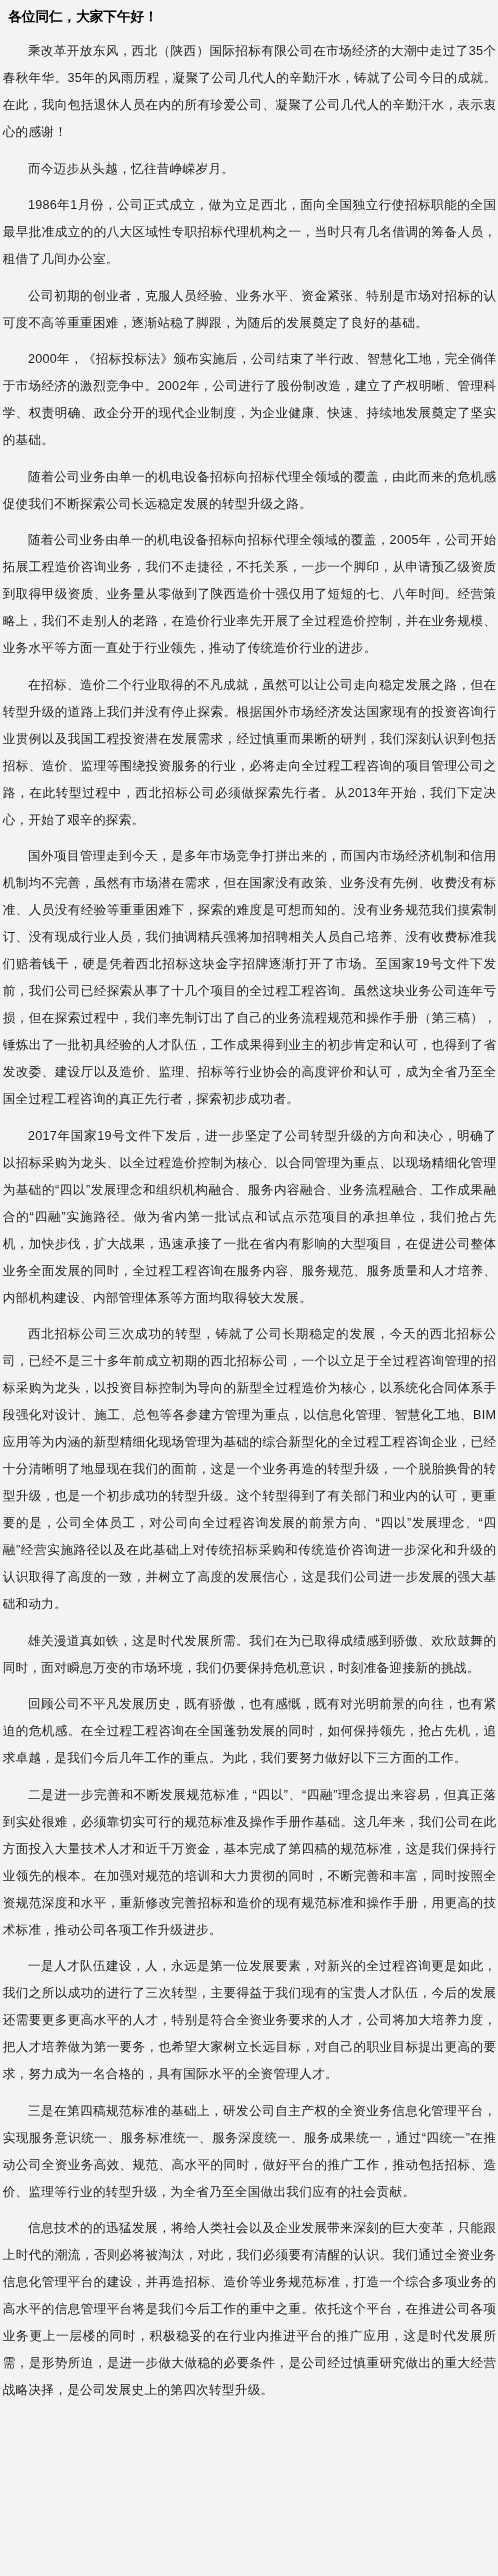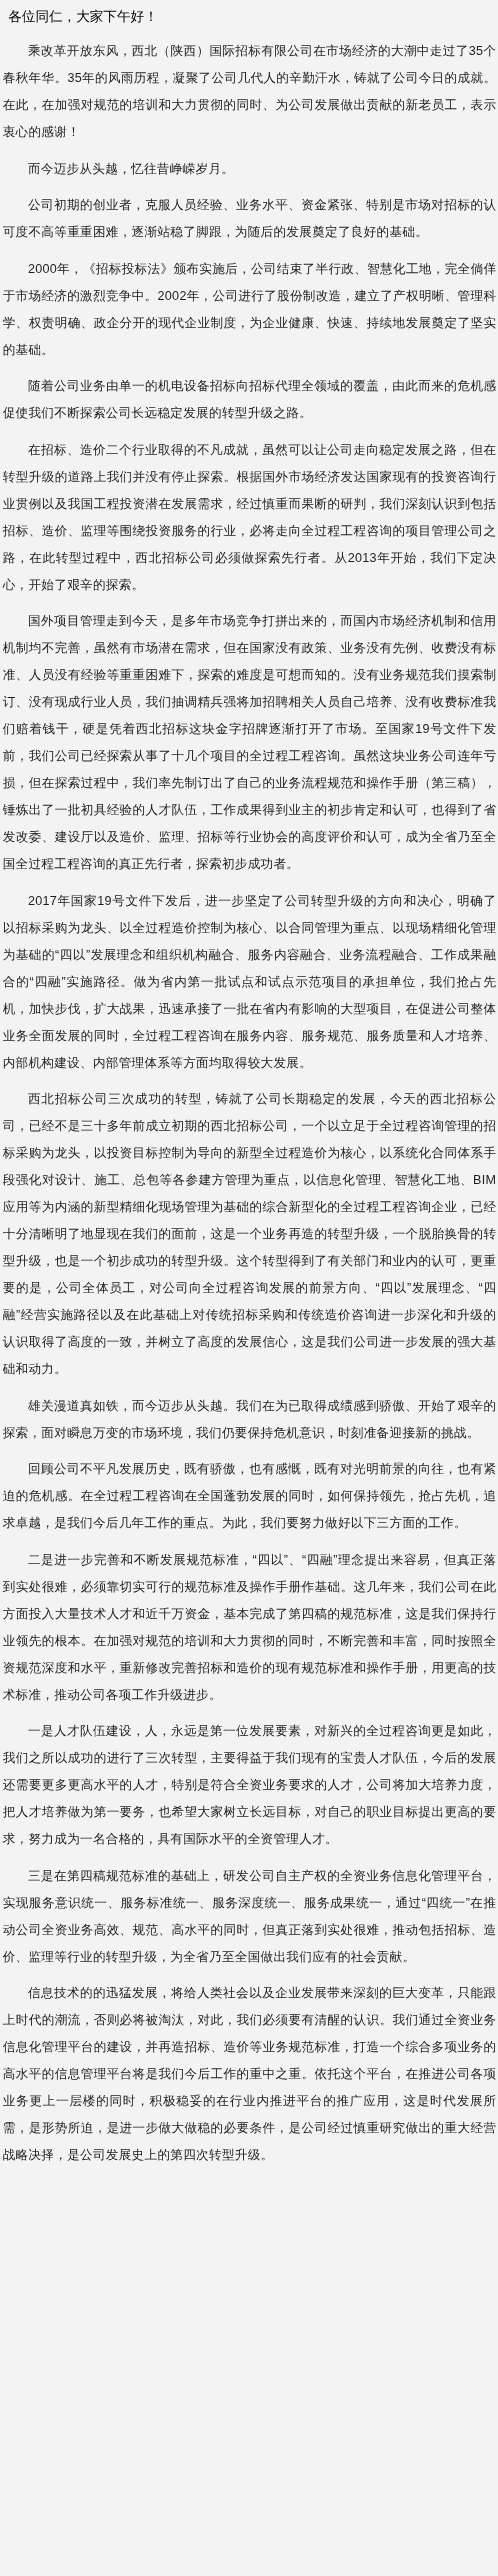--- a/index.html
+++ b/index.html
@@ -15,49 +15,51 @@
     width: 499px;
     min-height: 2576px;
     margin: 0 auto;
     background: #f3f3f3;
     box-sizing: border-box;
     padding: 6.8px 2.7px 13.6px 2.7px;
   }
   .doc-title {
     font-size: 13.6px;
     line-height: 17.7px;
-    font-weight: normal;
+    font-weight: bold;
     color: #000;
     margin: 1.4px 0 12.3px 5.5px;
   }
   .para {
     font-size: 12.6px;
     line-height: 27px;
     margin: 9.5px 0;
     text-indent: 2em;
     text-align: justify;
     letter-spacing: 0.3px;
   }
 </style>
 </head>
 <body>
 
 <div class="page">
   <h1 class="doc-title">各位同仁，大家下午好！</h1>
   <div>
-      <p class="para para"><span>乘改革开放东风，西北（陕西）国际招标有限公司在市场经济的大潮中走过了35个春秋年华。35年的风雨历程，凝聚了公司几代人的辛勤汗水，铸就了公司今日的成就。在此，在加强对规范的培训和大力贯彻的同时、为公司发展做出贡献的新老员工，表示衷心的感谢！</span></p>
+      <p class="para para"><span>乘改革开放东风，西北（陕西）国际招标有限公司在市场经济的大潮中走过了35个春秋年华。35年的风雨历程，凝聚了公司几代人的辛勤汗水，铸就了公司今日的成就。在此，我向包括退休人员在内的所有珍爱公司、凝聚了公司几代人的辛勤汗水，表示衷心的感谢！</span></p>
       <p class="para para"><span>而今迈步从头越，忆往昔峥嵘岁月。</span></p>
+      <p class="para para"><span>1986年1月份，公司正式成立，做为立足西北，面向全国独立行使招标职能的全国最早批准成立的的八大区域性专职招标代理机构之一，当时只有几名借调的筹备人员，租借了几间办公室。</span></p>
       <p class="para para"><span>公司初期的创业者，克服人员经验、业务水平、资金紧张、特别是市场对招标的认可度不高等重重困难，逐渐站稳了脚跟，为随后的发展奠定了良好的基础。</span></p>
       <p class="para para"><span>2000年，《招标投标法》颁布实施后，公司结束了半行政、智慧化工地，完全倘佯于市场经济的激烈竞争中。2002年，公司进行了股份制改造，建立了产权明晰、管理科学、权责明确、政企分开的现代企业制度，为企业健康、快速、持续地发展奠定了坚实的基础。</span></p>
       <p class="para para"><span>随着公司业务由单一的机电设备招标向招标代理全领域的覆盖，由此而来的危机感促使我们不断探索公司长远稳定发展的转型升级之路。</span></p>
+      <p class="para para"><span>随着公司业务由单一的机电设备招标向招标代理全领域的覆盖，2005年，公司开始拓展工程造价咨询业务，我们不走捷径，不托关系，一步一个脚印，从申请预乙级资质到取得甲级资质、业务量从零做到了陕西造价十强仅用了短短的七、八年时间。经营策略上，我们不走别人的老路，在造价行业率先开展了全过程造价控制，并在业务规模、业务水平等方面一直处于行业领先，推动了传统造价行业的进步。</span></p>
       <p class="para para"><span>在招标、造价二个行业取得的不凡成就，虽然可以让公司走向稳定发展之路，但在转型升级的道路上我们并没有停止探索。根据国外市场经济发达国家现有的投资咨询行业贯例以及我国工程投资潜在发展需求，经过慎重而果断的研判，我们深刻认识到包括招标、造价、监理等围绕投资服务的行业，必将走向全过程工程咨询的项目管理公司之路，在此转型过程中，西北招标公司必须做探索先行者。从2013年开始，我们下定决心，开始了艰辛的探索。</span></p>
       <p class="para para"><span>国外项目管理走到今天，是多年市场竞争打拼出来的，而国内市场经济机制和信用机制均不完善，虽然有市场潜在需求，但在国家没有政策、业务没有先例、收费没有标准、人员没有经验等重重困难下，探索的难度是可想而知的。没有业务规范我们摸索制订、没有现成行业人员，我们抽调精兵强将加招聘相关人员自己培养、没有收费标准我们赔着钱干，硬是凭着西北招标这块金字招牌逐渐打开了市场。至国家19号文件下发前，我们公司已经探索从事了十几个项目的全过程工程咨询。虽然这块业务公司连年亏损，但在探索过程中，我们率先制订出了自己的业务流程规范和操作手册（第三稿），锤炼出了一批初具经验的人才队伍，工作成果得到业主的初步肯定和认可，也得到了省发改委、建设厅以及造价、监理、招标等行业协会的高度评价和认可，成为全省乃至全国全过程工程咨询的真正先行者，探索初步成功者。</span></p>
       <p class="para para"><span>2017年国家19号文件下发后，进一步坚定了公司转型升级的方向和决心，明确了以招标采购为龙头、以全过程造价控制为核心、以合同管理为重点、以现场精细化管理为基础的“四以”发展理念和组织机构融合、服务内容融合、业务流程融合、工作成果融合的“四融”实施路径。做为省内第一批试点和试点示范项目的承担单位，我们抢占先机，加快步伐，扩大战果，迅速承接了一批在省内有影响的大型项目，在促进公司整体业务全面发展的同时，全过程工程咨询在服务内容、服务规范、服务质量和人才培养、内部机构建设、内部管理体系等方面均取得较大发展。</span></p>
       <p class="para para"><span>西北招标公司三次成功的转型，铸就了公司长期稳定的发展，今天的西北招标公司，已经不是三十多年前成立初期的西北招标公司，一个以立足于全过程咨询管理的招标采购为龙头，以投资目标控制为导向的新型全过程造价为核心，以系统化合同体系手段强化对设计、施工、总包等各参建方管理为重点，以信息化管理、智慧化工地、BIM应用等为内涵的新型精细化现场管理为基础的综合新型化的全过程工程咨询企业，已经十分清晰明了地显现在我们的面前，这是一个业务再造的转型升级，一个脱胎换骨的转型升级，也是一个初步成功的转型升级。这个转型得到了有关部门和业内的认可，更重要的是，公司全体员工，对公司向全过程咨询发展的前景方向、“四以”发展理念、“四融”经营实施路径以及在此基础上对传统招标采购和传统造价咨询进一步深化和升级的认识取得了高度的一致，并树立了高度的发展信心，这是我们公司进一步发展的强大基础和动力。</span></p>
-      <p class="para para"><span>雄关漫道真如铁，而今迈步从头越。我们在为已取得成绩感到骄傲、开始了艰辛的探索，面对瞬息万变的市场环境，我们仍要保持危机意识，时刻准备迎接新的挑战。</span></p>
+      <p class="para para"><span>雄关漫道真如铁，这是时代发展所需。我们在为已取得成绩感到骄傲、欢欣鼓舞的同时，面对瞬息万变的市场环境，我们仍要保持危机意识，时刻准备迎接新的挑战。</span></p>
       <p class="para para"><span>回顾公司不平凡发展历史，既有骄傲，也有感慨，既有对光明前景的向往，也有紧迫的危机感。在全过程工程咨询在全国蓬勃发展的同时，如何保持领先，抢占先机，追求卓越，是我们今后几年工作的重点。为此，我们要努力做好以下三方面的工作。</span></p>
       <p class="para para"><span>二是进一步完善和不断发展规范标准，“四以”、“四融”理念提出来容易，但真正落到实处很难，必须靠切实可行的规范标准及操作手册作基础。这几年来，我们公司在此方面投入大量技术人才和近千万资金，基本完成了第四稿的规范标准，这是我们保持行业领先的根本。在加强对规范的培训和大力贯彻的同时，不断完善和丰富，同时按照全资规范深度和水平，重新修改完善招标和造价的现有规范标准和操作手册，用更高的技术标准，推动公司各项工作升级进步。</span></p>
       <p class="para para"><span>一是人才队伍建设，人，永远是第一位发展要素，对新兴的全过程咨询更是如此，我们之所以成功的进行了三次转型，主要得益于我们现有的宝贵人才队伍，今后的发展还需要更多更高水平的人才，特别是符合全资业务要求的人才，公司将加大培养力度，把人才培养做为第一要务，也希望大家树立长远目标，对自己的职业目标提出更高的要求，努力成为一名合格的，具有国际水平的全资管理人才。</span></p>
-      <p class="para para"><span>三是在第四稿规范标准的基础上，研发公司自主产权的全资业务信息化管理平台，实现服务意识统一、服务标准统一、服务深度统一、服务成果统一，通过“四统一”在推动公司全资业务高效、规范、高水平的同时，但真正落到实处很难，推动包括招标、造价、监理等行业的转型升级，为全省乃至全国做出我们应有的社会贡献。</span></p>
+      <p class="para para"><span>三是在第四稿规范标准的基础上，研发公司自主产权的全资业务信息化管理平台，实现服务意识统一、服务标准统一、服务深度统一、服务成果统一，通过“四统一”在推动公司全资业务高效、规范、高水平的同时，做好平台的推广工作，推动包括招标、造价、监理等行业的转型升级，为全省乃至全国做出我们应有的社会贡献。</span></p>
       <p class="para para"><span>信息技术的的迅猛发展，将给人类社会以及企业发展带来深刻的巨大变革，只能跟上时代的潮流，否则必将被淘汰，对此，我们必须要有清醒的认识。我们通过全资业务信息化管理平台的建设，并再造招标、造价等业务规范标准，打造一个综合多项业务的高水平的信息管理平台将是我们今后工作的重中之重。依托这个平台，在推进公司各项业务更上一层楼的同时，积极稳妥的在行业内推进平台的推广应用，这是时代发展所需，是形势所迫，是进一步做大做稳的必要条件，是公司经过慎重研究做出的重大经营战略决择，是公司发展史上的第四次转型升级。</span></p>
     </div>
 </div>
 
 
 </body></html>

